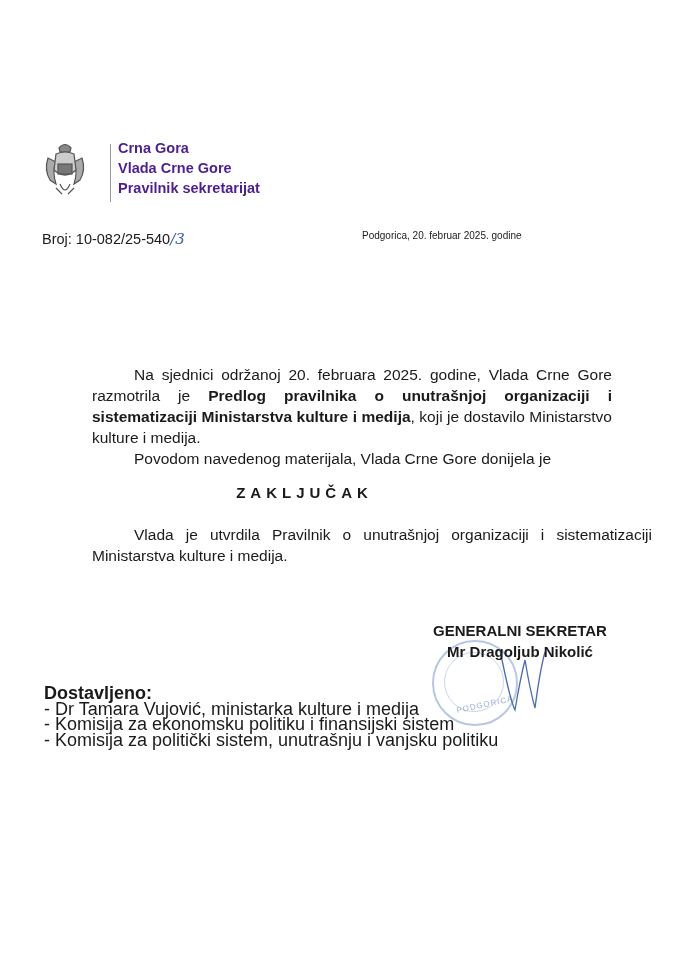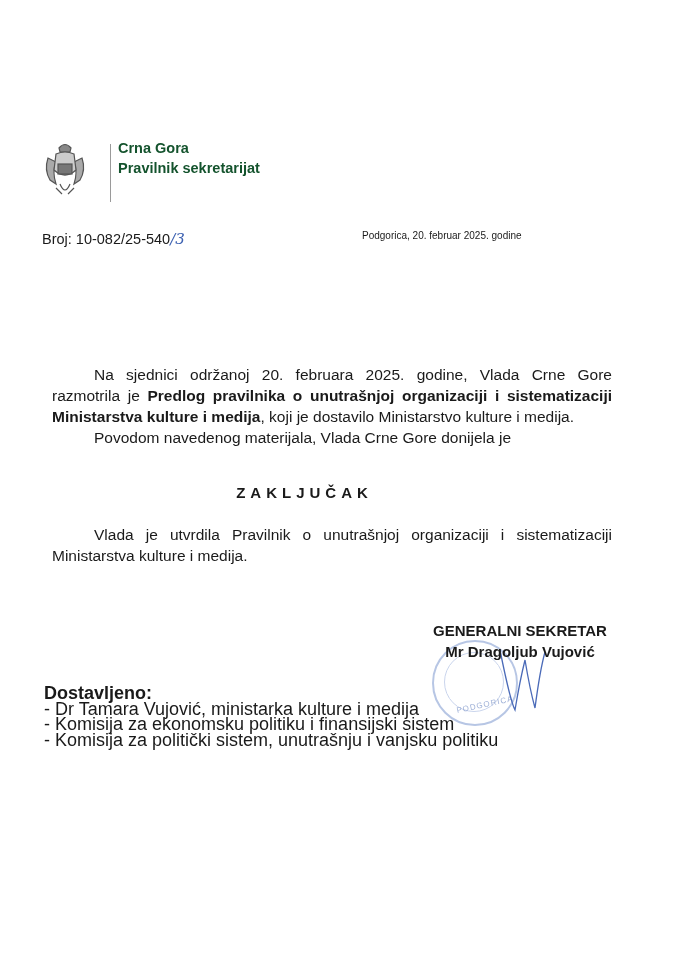--- a/index.html
+++ b/index.html
@@ -4,27 +4,27 @@
 <style>
   html, body { margin: 0; padding: 0; }
   body {
     width: 679px; height: 960px; background: #ffffff; position: relative; overflow: hidden;
     font-family: "Liberation Sans", sans-serif; color: #1a1a1a;
   }
   .abs { position: absolute; }
   .header { left: 42px; top: 138px; height: 70px; width: 300px; }
   .crest { position: absolute; left: 0; top: 2px; width: 46px; height: 60px; }
   .vline { position: absolute; left: 68px; top: 6px; width: 1px; height: 58px; background: #9a9a9a; }
-  .header-lines { position: absolute; left: 76px; top: 0; font-weight: bold; font-size: 14.5px; line-height: 20px; color: #14532d; }
+  .header-lines { position: absolute; left: 76px; top: 0; font-weight: bold; font-size: 14.5px; line-height: 20px; color: #4c1d95; }
   .ref { left: 42px; top: 230px; font-size: 14.5px; text-align: right; }
   .ref .hand { color: #3a5fb0; font-family: "DejaVu Serif", serif; font-style: italic; font-size: 15px; }
   .date { left: 362px; top: 230px; font-size: 10px; }
   .body-text { left: 52px; width: 560px; font-size: 15.5px; line-height: 21px; text-align: justify; }
   .p1 { top: 364px; }
-  .indent { text-indent: 42px; }
+  .indent { text-indent: 42px; margin-left: 40px; }
   .title { left: 0; width: 609px; top: 484px; text-align: center; font-weight: bold; font-size: 15px; letter-spacing: 5px; }
   .p3 { top: 524px; }
   .sig { left: 420px; top: 620px; font-weight: bold; font-size: 15px; line-height: 21px; text-align: center; width: 200px; }
   .stamp { left: 432px; top: 640px; width: 82px; height: 82px; border: 2px solid #9fb3dc; border-radius: 50%; opacity: 0.75; }
   .stamp-inner { position: absolute; left: 10px; top: 10px; width: 58px; height: 58px; border: 1px solid #b7c6e6; border-radius: 50%; }
   .stamp-text { position: absolute; left: 22px; top: 58px; font-size: 8px; color: #7d95c9; letter-spacing: 1px; transform: rotate(-12deg); }
   .signature { left: 490px; top: 640px; width: 60px; height: 80px; }
   .dist { left: 44px; top: 686px; font-size: 18px; line-height: 15.5px; }
   .dist-title { font-weight: bold; }
 </style>
@@ -39,20 +39,21 @@
       <path d="M40 18 Q44 30 38 40 L32 44 Q36 32 32 22 Z" fill="#aaa"></path>
       <path d="M14 14 Q23 10 32 14 L34 30 Q23 40 12 30 Z" fill="#ccc"></path>
       <rect x="16" y="24" width="14" height="10" fill="#777"></rect>
       <path d="M18 44 Q23 56 28 44"></path>
       <path d="M14 48 L20 54 M32 48 L26 54"></path>
     </g>
   </svg>
   <div class="vline"></div>
   <div class="header-lines">
     <div>Crna Gora</div>
+    <div>Vlada Crne Gore</div>
     <div>Pravilnik sekretarijat</div>
   </div>
 </div>
 
 <div class="abs ref">
   <span>Broj: 10-082/25-540</span><span class="hand">/3</span>
 </div>
 <div class="abs date">Podgorica, 20. februar 2025. godine</div>
 
 <div class="abs body-text p1">
@@ -66,21 +67,21 @@
 
 <div class="abs stamp">
   <div class="stamp-inner"></div>
   <div class="stamp-text">PODGORICA</div>
 </div>
 <svg class="abs signature" viewBox="0 0 60 80">
   <path d="M10 10 Q20 60 25 70 Q30 40 35 20 Q40 50 45 68 Q50 30 55 12" fill="none" stroke="#4a6ab8" stroke-width="1.3"></path>
 </svg>
 <div class="abs sig">
   <div>GENERALNI SEKRETAR</div>
-  <div>Mr Dragoljub Vujović</div>
+  <div>Mr Dragoljub Nikolić</div>
 </div>
 
 <div class="abs dist">
   <div class="dist-title">Dostavljeno:</div>
   <div>- Dr Tamara Vujović, ministarka kulture i medija</div>
   <div>- Komisija za ekonomsku politiku i finansijski sistem</div>
   <div>- Komisija za politički sistem, unutrašnju i vanjsku politiku</div>
 </div>
 
 </body></html>

